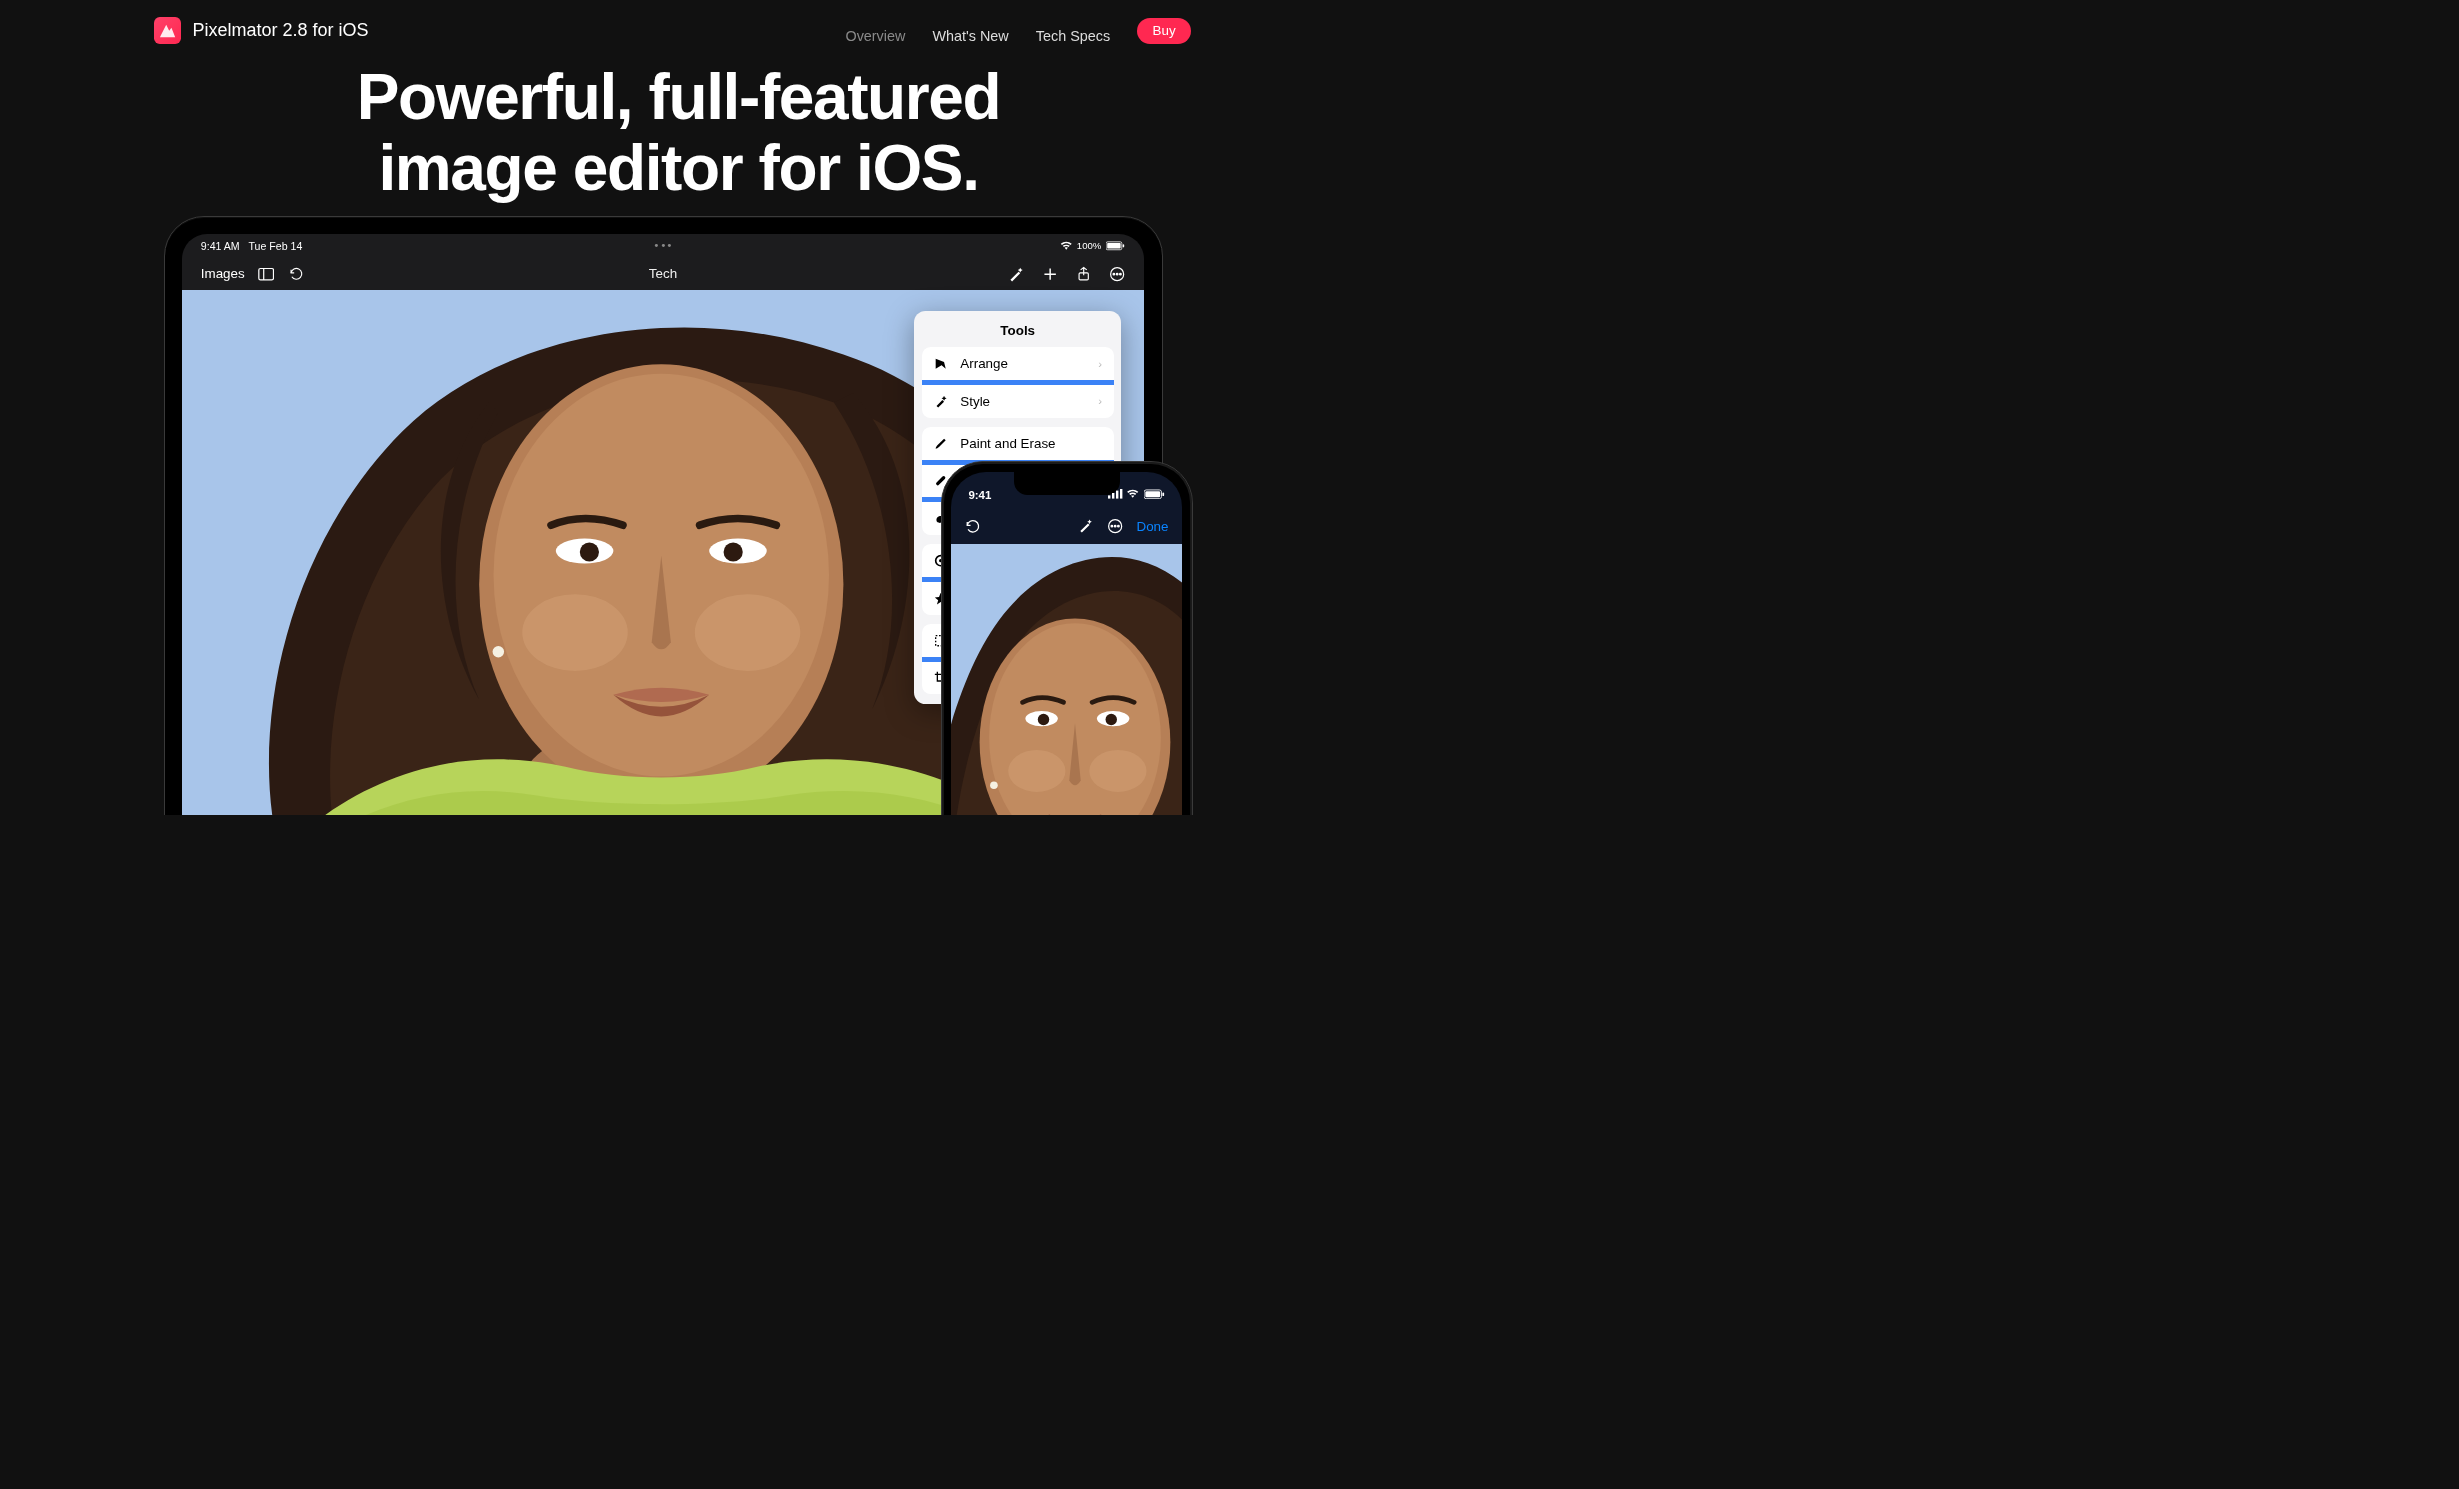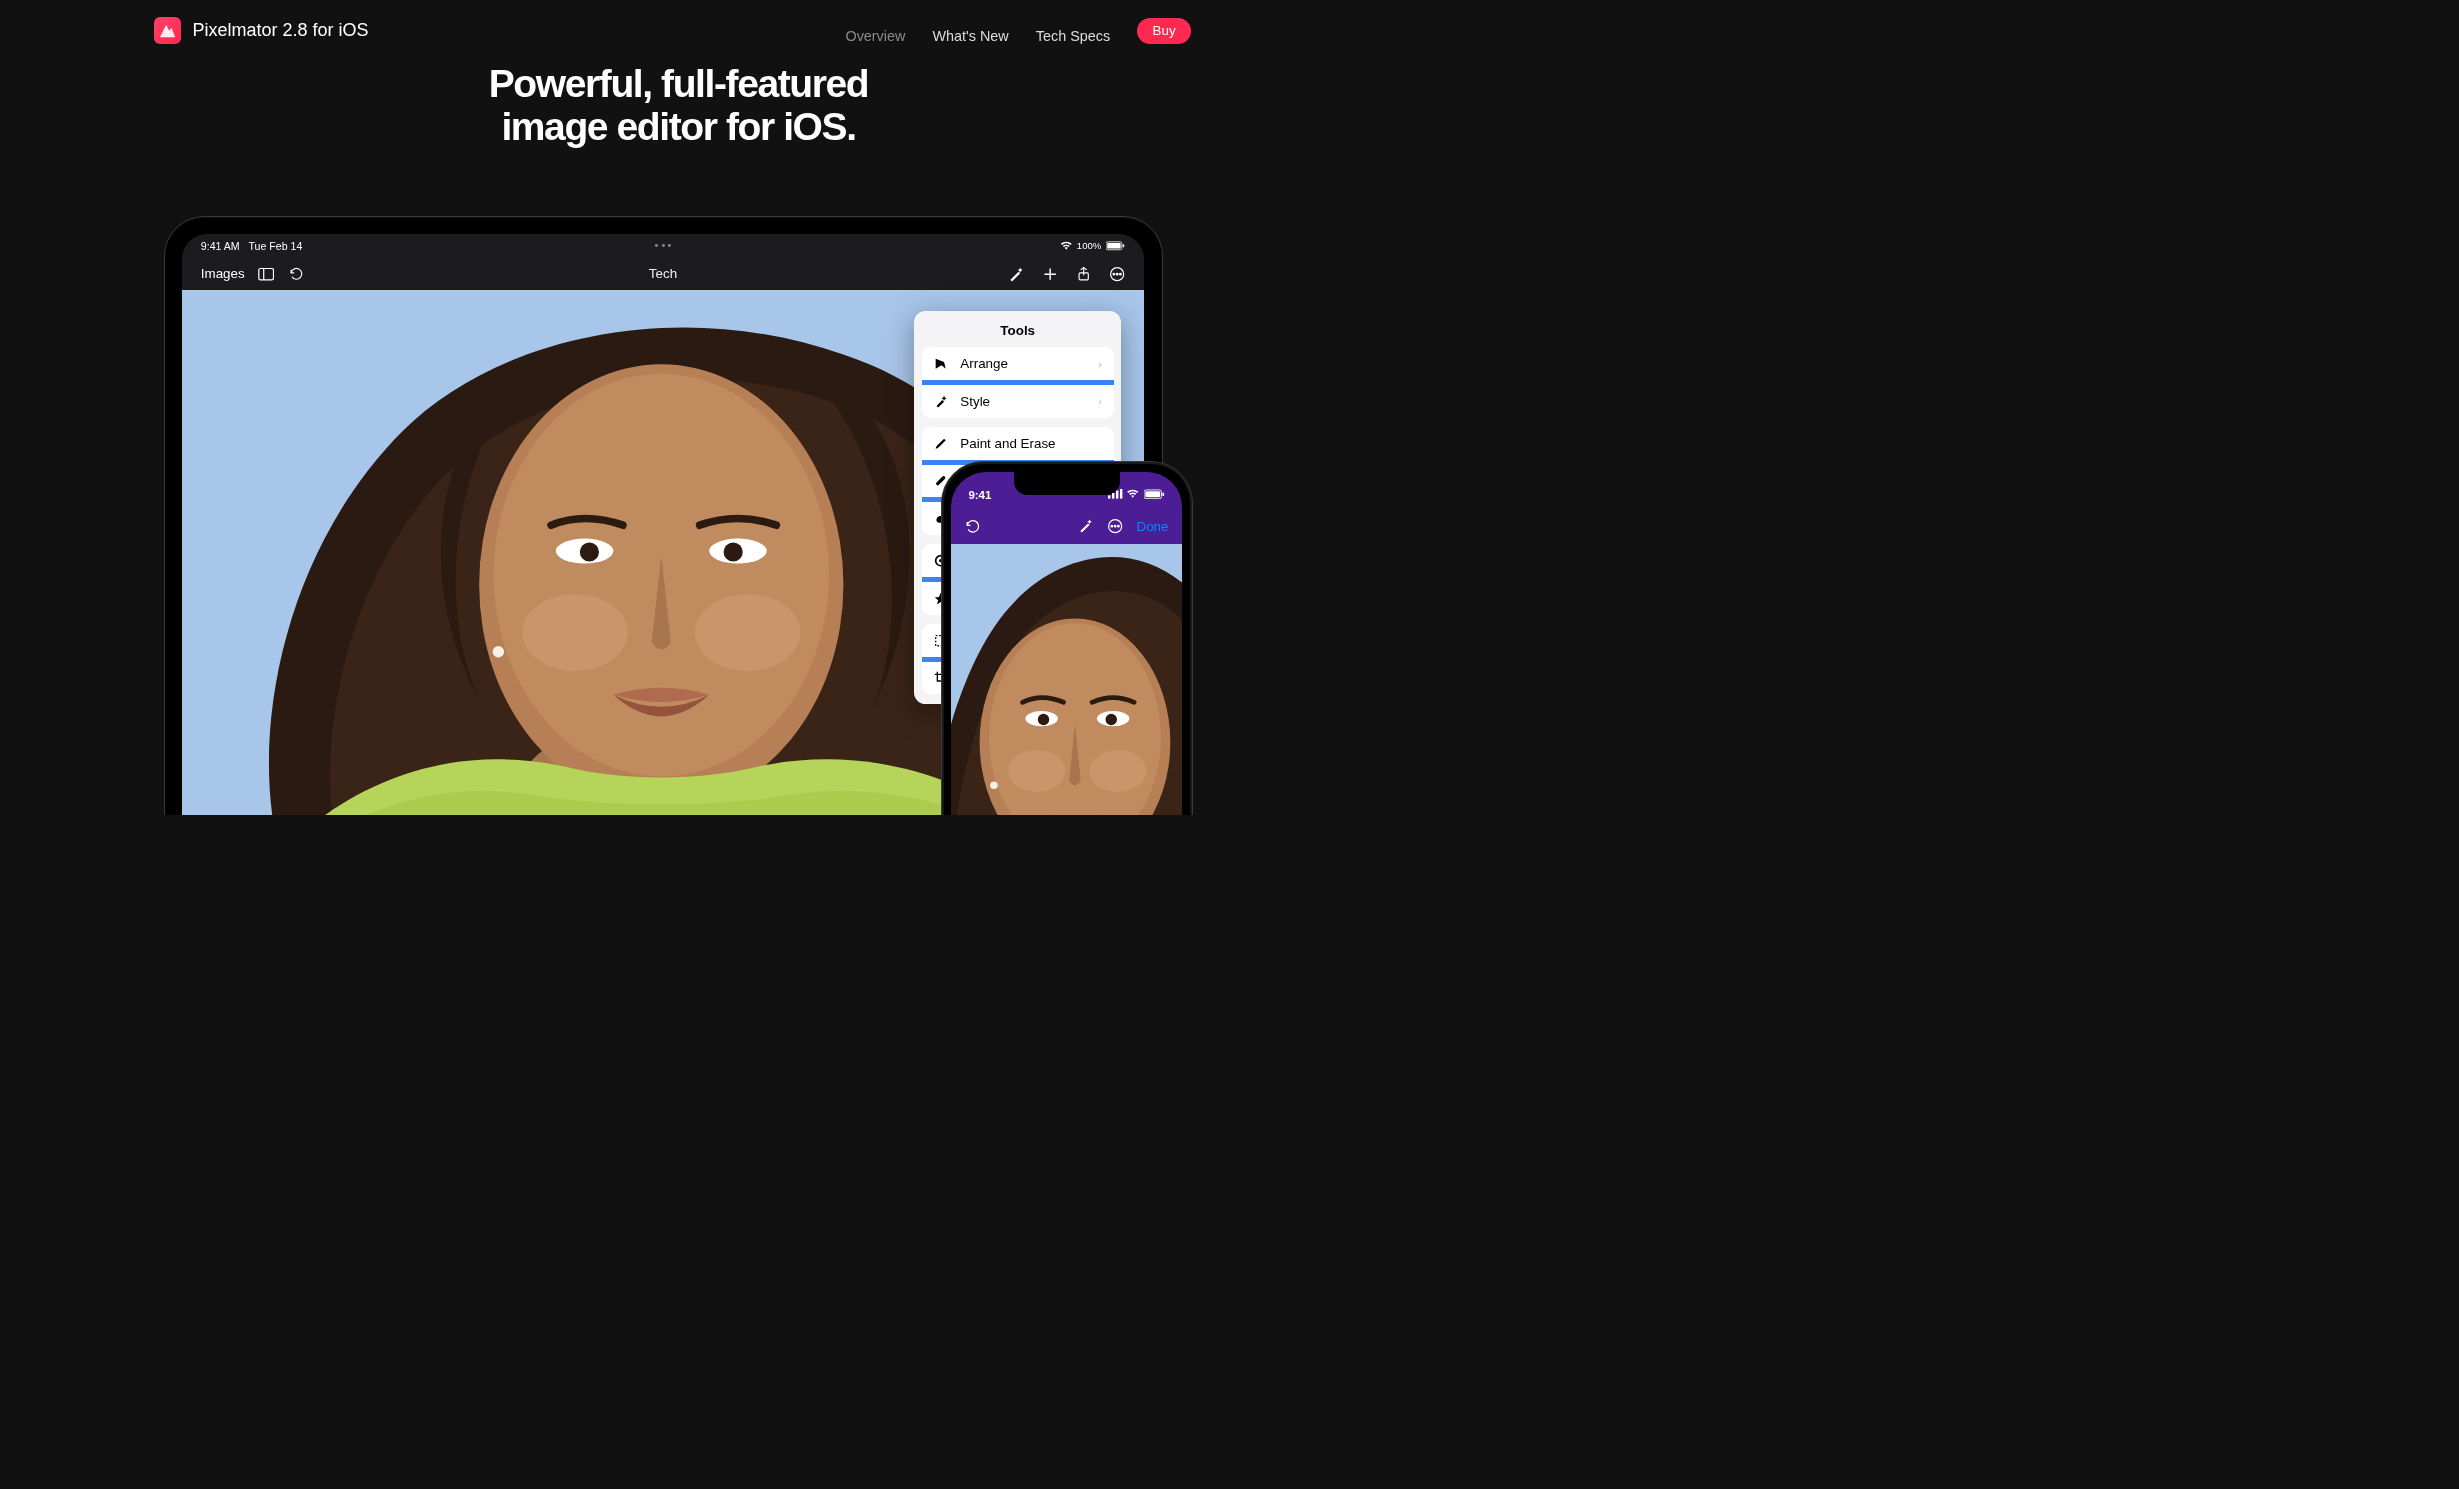--- a/index.html
+++ b/index.html
@@ -46,21 +46,21 @@
   font-size: 13.4px;
   font-weight: 500;
   padding: 5.8px 15.4px;
   border-radius: 13.4px;
   cursor: pointer;
 }
 
 
 .hero {
   text-align: center;
-  font-size: 39px;
+  font-size: 64px;
   font-weight: 700;
   letter-spacing: -1.4px;
   line-height: 1.12;
   margin-top: 0px;
   padding-left: 12px;
 }
 .hero-line { display: block; }
 
 
 .devices {
@@ -204,21 +204,21 @@
   height: 509px;
   background: #000;
   border-radius: 42px;
   border: 1px solid #3a3a3a;
   padding: 9.6px;
   box-shadow: 0 0 0 1.9px #1a1a1a inset;
 }
 .iphone-screen {
   width: 100%;
   height: 100%;
-  background: #4c1d95;
+  background: #0f172a;
   border-radius: 35px;
   overflow: hidden;
   position: relative;
   display: flex;
   flex-direction: column;
 }
 .iphone-notch {
   position: absolute;
   top: 0;
   left: 50%;

